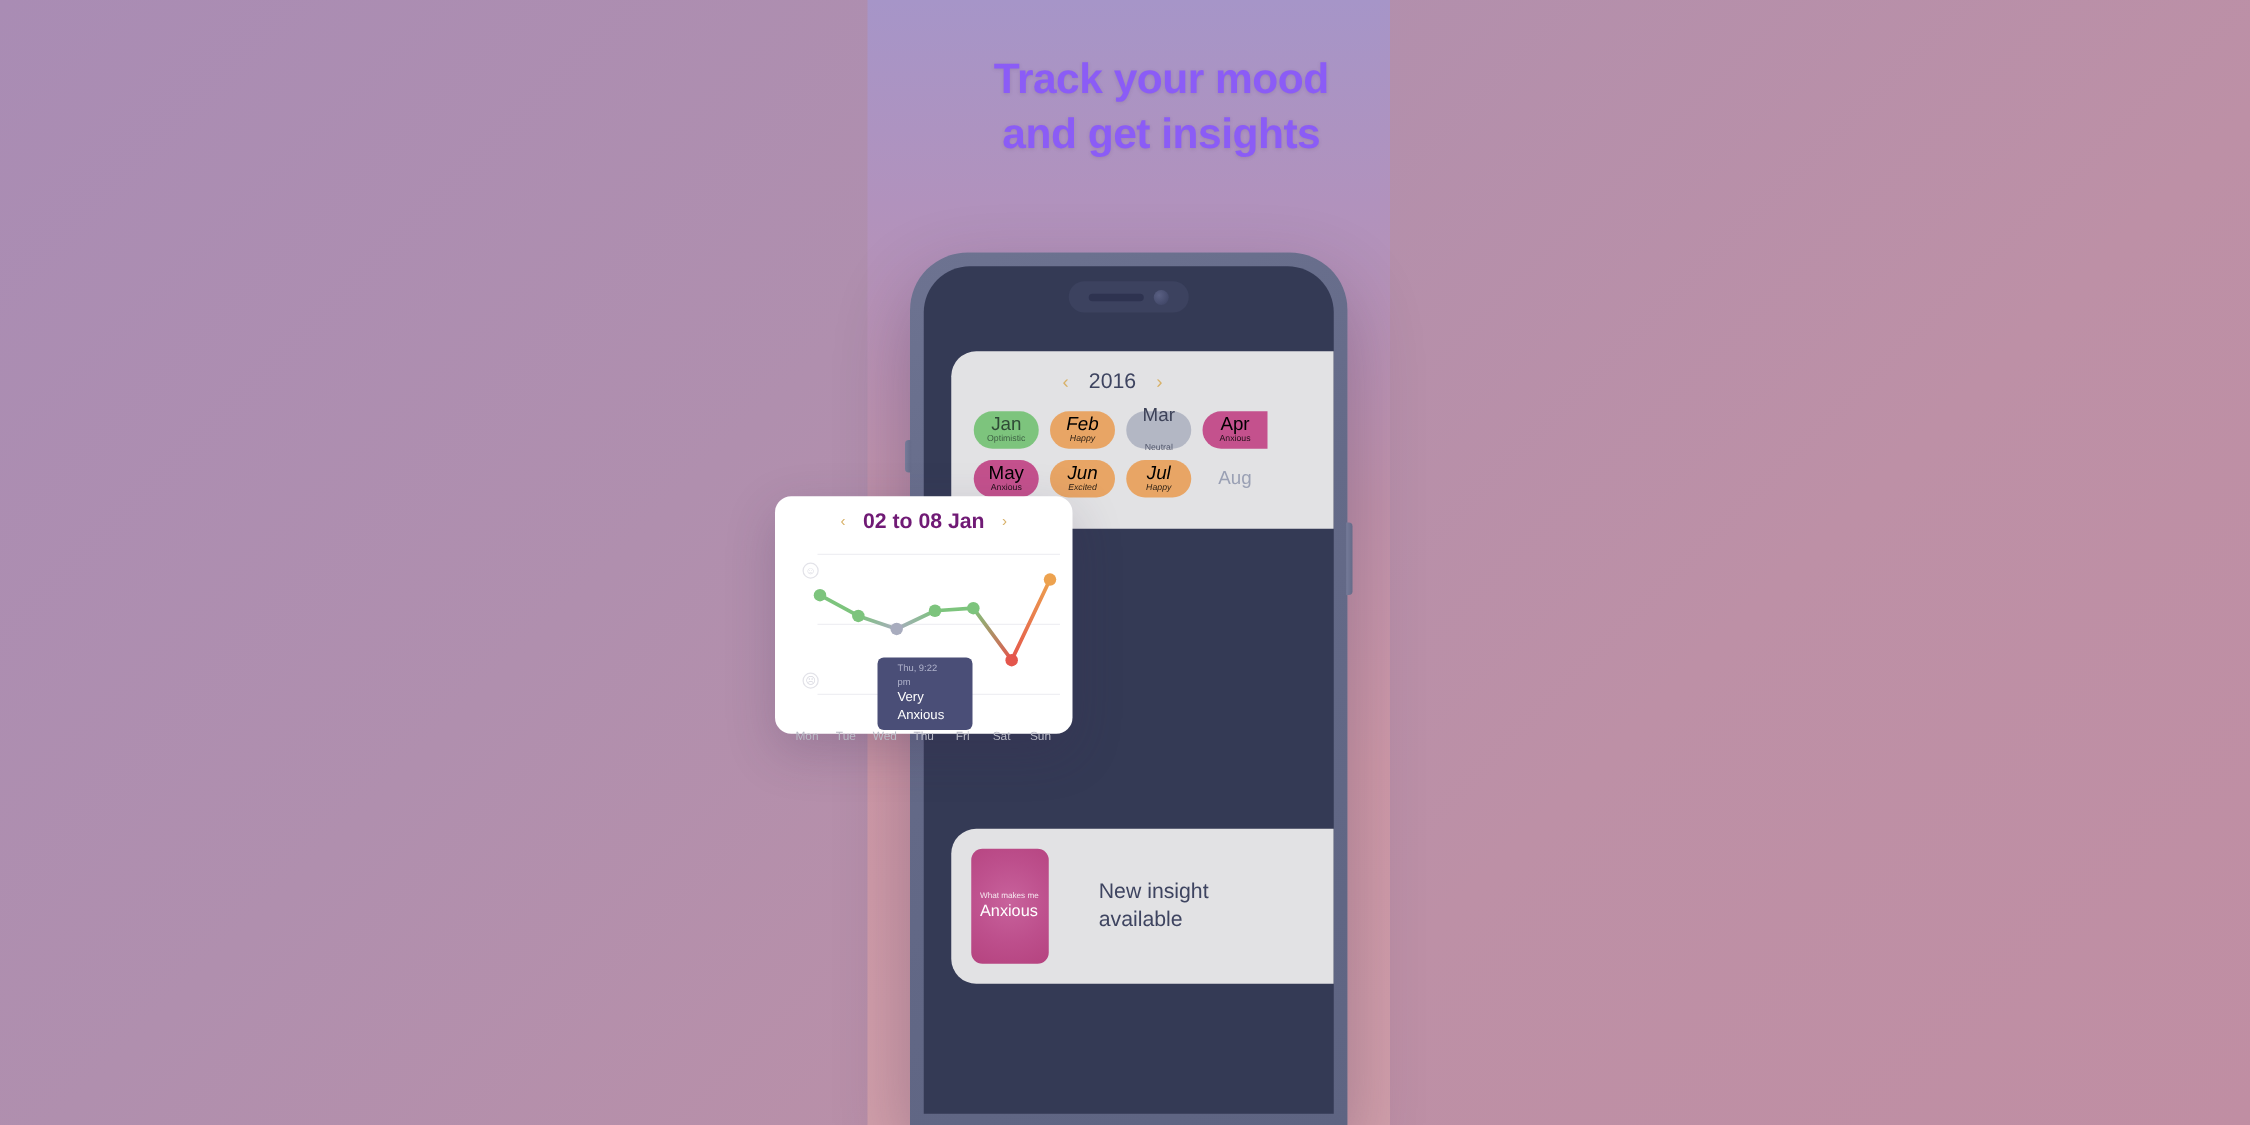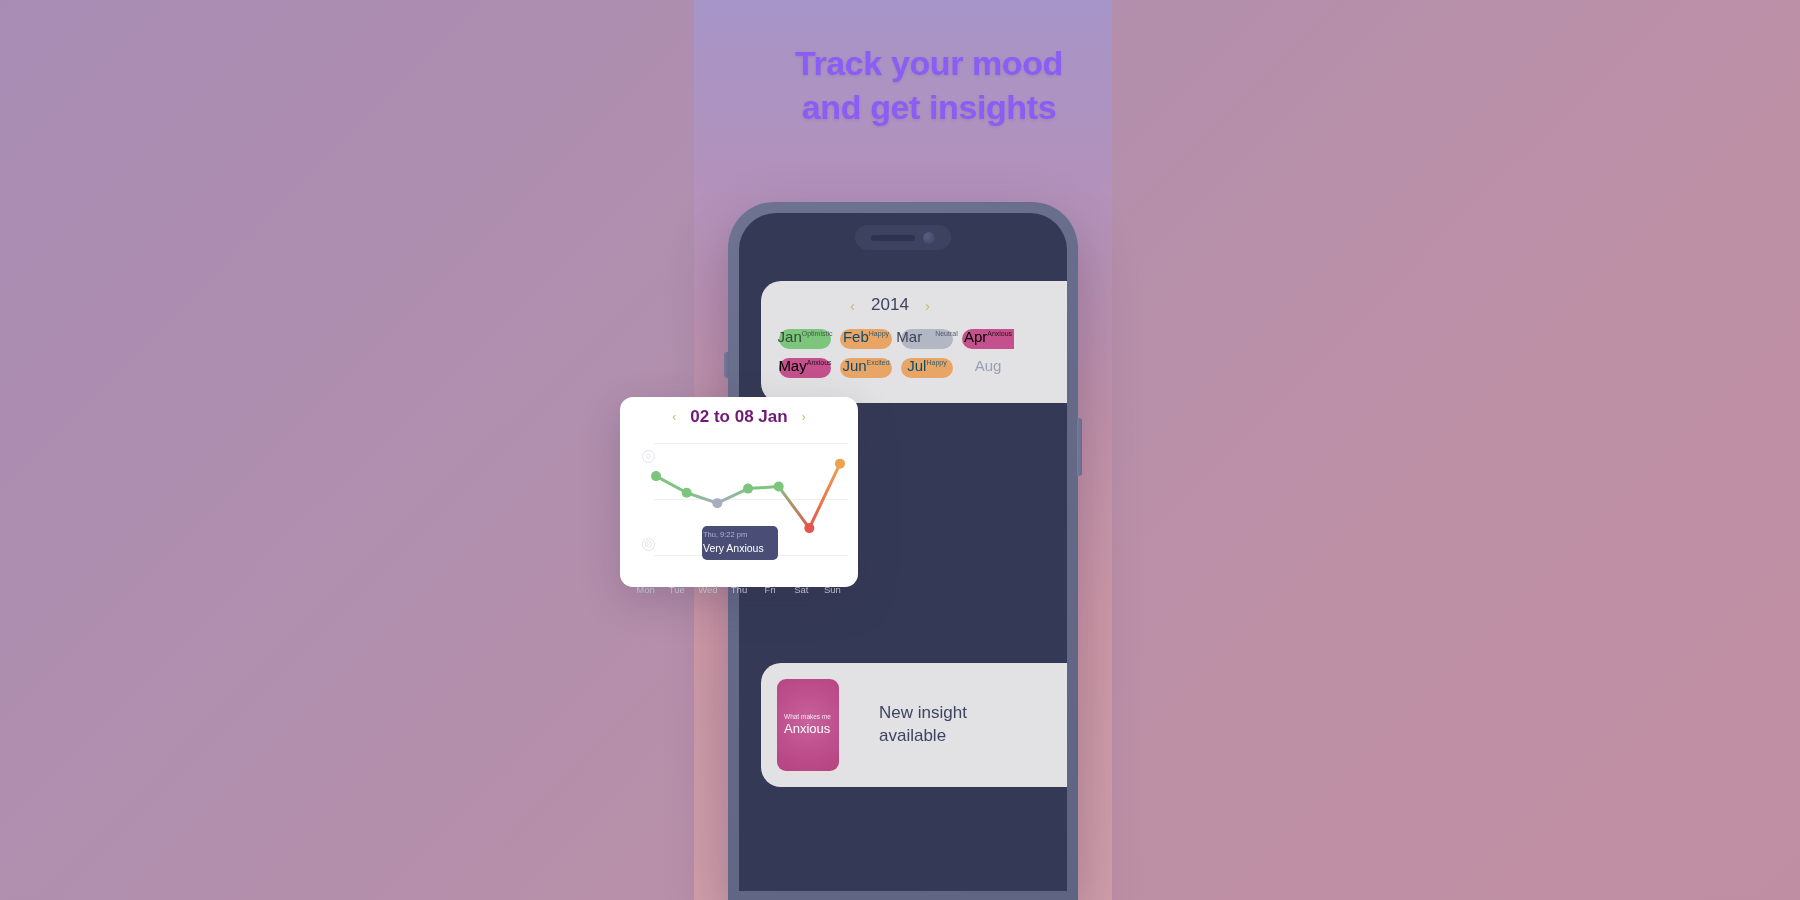--- a/index.html
+++ b/index.html
@@ -63,28 +63,28 @@
     background:#e2e2e4; border-radius:20px 0 0 20px;
     padding:14px 0 16px 18px; overflow:hidden;
   }
   #year-nav{ display:flex; align-items:center; justify-content:center;
              gap:16px; margin-bottom:14px; width:222px; }
   .year-arrow{ color:#d8b26a; font-size:15px; line-height:1; }
   #year-label{ color:#3e4460; font-size:17px; font-weight:500; }
 
   .month-row{ display:flex; gap:9px; margin-bottom:9px; }
   .month-chip{
-    width:52px; height:20px; border-radius:19px;
-    display:flex; flex-direction:row; 
+    width:52px; height:30px; border-radius:19px;
+    display:flex; flex-direction:column; align-items:center;
     justify-content:center; flex:none;
   }
   .month-chip .m-name{ font-size:15px; font-weight:500; line-height:1.05; }
   .month-chip .m-mood{ font-size:7px; line-height:1.3; opacity:.82; }
   .chip-green  { background:#7dc47d; color:#2f4a36; }
-  .chip-orange { background:#e8a565; color:#0c4a6e; }
+  .chip-orange { background:#e8a565; color:#000000;font-style:italic; }
   .chip-grey   { background:#b3b7c4; color:#3d4258;gap:13px; }
   .chip-pink   { background:#c4518d; color:#000000; }
   .chip-blue   { background:#5b6bb8; color:#2b3160; }
   .chip-empty  { background:transparent; color:#9aa0b4; }
   .chip-clip-r { border-radius:19px 0 0 19px; }
 
   
   #insight-card{
     position:absolute; left:22px; bottom:104px; right:0;
     background:#e2e2e4; border-radius:20px 0 0 20px;
@@ -118,21 +118,21 @@
               background:#efeff3; }
   .face-icon{ position:absolute; left:14px; width:13px; height:13px;
               border-radius:50%; border:1px solid #e3e3e9; color:#d8d8e0;
               font-size:8px; display:flex; align-items:center;
               justify-content:center; line-height:1; }
   #day-labels{ display:flex; margin:16px 10px; padding-top:3px; }
   .day-label{ flex:1; text-align:center; color:#b9bac6; font-size:9.5px; }
 
   #tooltip{
     position:absolute; left:74px; top:93px; width:76px;
-    background:#4a4e77; border-radius:5px; padding:4px 1px 5px;
+    background:#4a4e77; border-radius:5px; padding:4px 16px 5px;
     color:#ffffff; z-index:5;
   }
   #tooltip-time { font-size:7.5px; color:#b0b3cc; line-height:1.4; }
   #tooltip-label{ font-size:10.5px; line-height:1.35; }
 </style>
 </head>
 <body>
 
 <div id="hero-panel"></div>
 
@@ -151,21 +151,21 @@
   <div id="phone-screen">
 
     <div id="phone-notch">
       <div id="notch-speaker"></div>
       <div id="notch-camera"></div>
     </div>
 
     <div id="year-card">
       <div id="year-nav">
         <span class="year-arrow">‹</span>
-        <span id="year-label">2014</span>
+        <span id="year-label">2016</span>
         <span class="year-arrow">›</span>
       </div>
       <div id="month-grid">
           <div class="month-row">
             <div class="month-chip chip-green">
               <div class="m-name">Jan</div>
               <div class="m-mood">Optimistic</div>
             </div>
             <div class="month-chip chip-orange">
               <div class="m-name">Feb</div>

